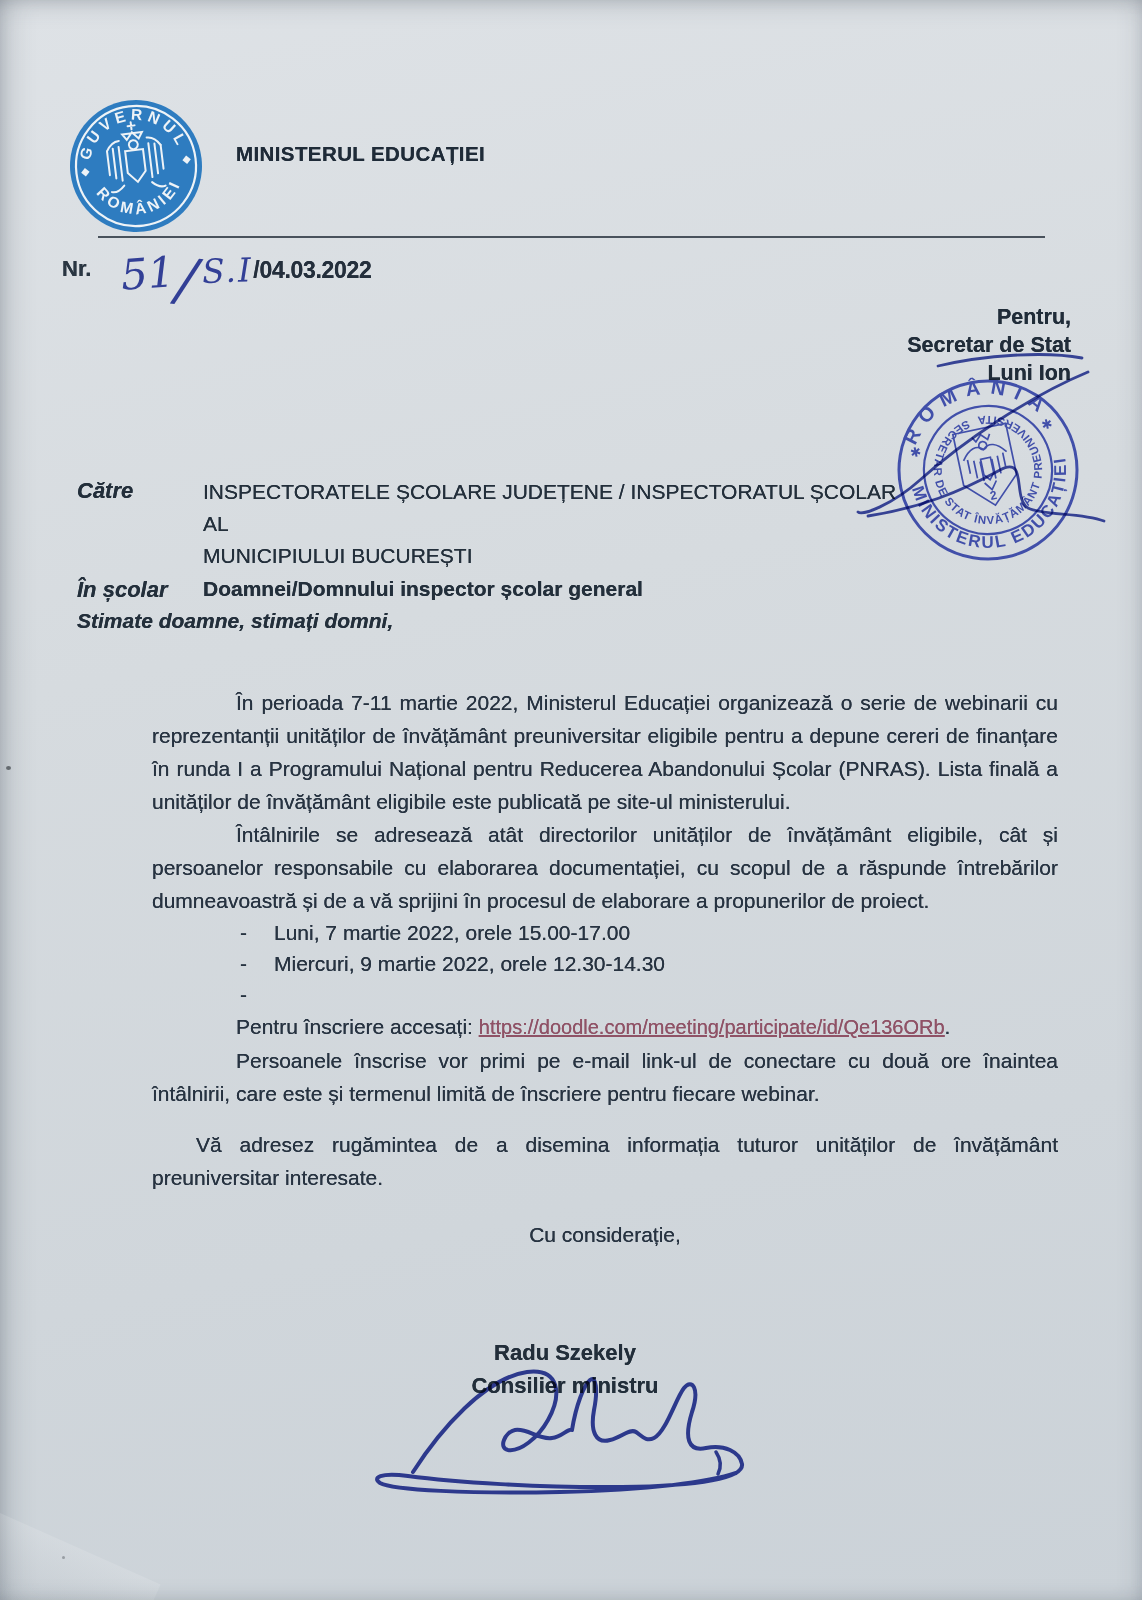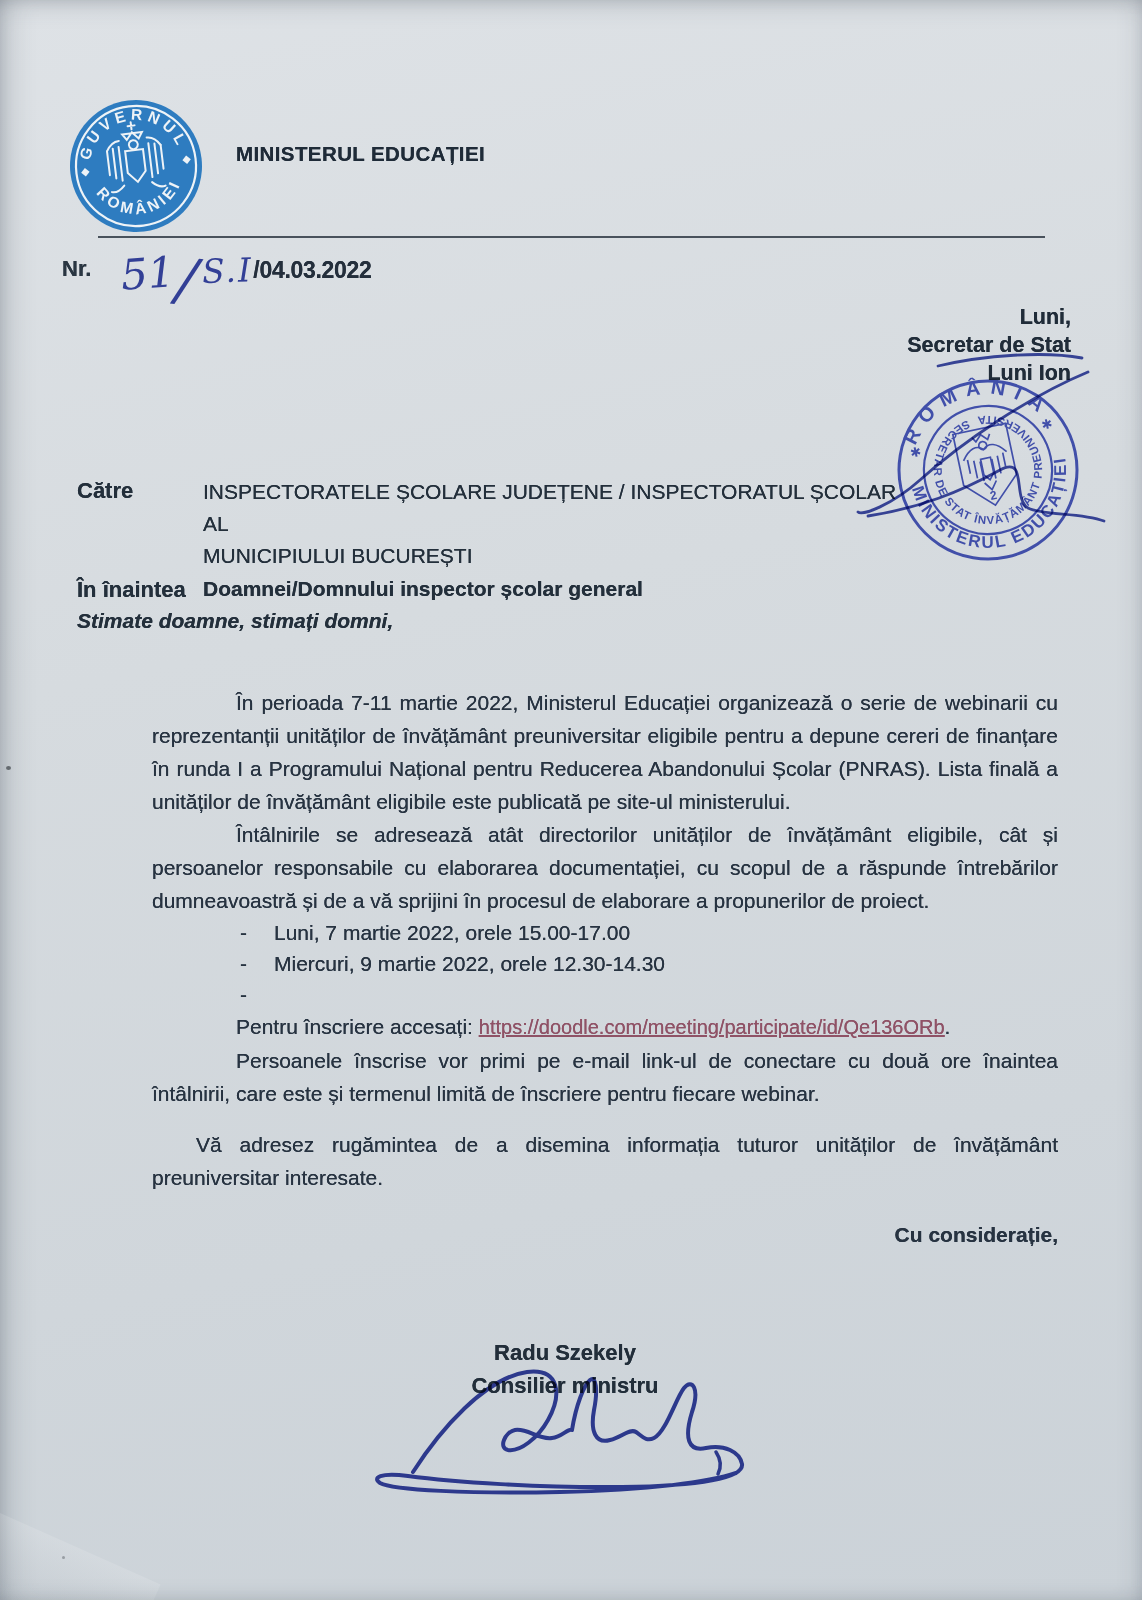--- a/index.html
+++ b/index.html
@@ -30,36 +30,36 @@
   .nr-date{font-size:23px;font-weight:bold;letter-spacing:-.3px;color:#242f3c;vertical-align:12px;}
 
   
   .approval{position:absolute;right:71px;top:303px;text-align:right;font-weight:bold;font-size:21.5px;line-height:28px;color:#202c39;}
 
   
   .stamp{position:absolute;left:894px;top:376px;width:188px;height:188px;transform:rotate(-12deg);mix-blend-mode:multiply;opacity:.93;}
   .stamp-sign{position:absolute;left:830px;top:330px;width:312px;height:260px;mix-blend-mode:multiply;}
 
   
-  .addr-label{position:absolute;left:77px;font-weight:bold;font-size:22px;color:#232f3b;}
+  .addr-label{position:absolute;left:77px;font-weight:bold;font-style:italic;font-size:22px;color:#232f3b;}
   .recipient-lines{position:absolute;left:203px;top:476px;width:720px;font-weight:normal;font-size:21px;line-height:32px;color:#232f3b;}
   .attention-value{position:absolute;left:203px;top:577px;font-weight:bold;font-size:21px;color:#232f3b;}
   .salutation{position:absolute;left:77px;top:609px;font-weight:bold;font-style:italic;font-size:21px;color:#232f3b;}
 
   
   .body{position:absolute;left:152px;top:686px;width:906px;font-size:21px;line-height:33px;text-align:justify;color:#273341;}
   .body p{margin:0;}
   .ind{text-indent:84px;}
   .cal-intro{margin-left:84px;}
   .sched{margin-left:88px;line-height:31px;display:flex;}
   .sched .dash{width:34px;flex:0 0 34px;}
   .reg-line{margin-left:84px;white-space:nowrap;}
   .reg-line a{color:#8f5266;text-decoration:underline;font-size:20px;}
   .p-last{text-indent:44px;margin-top:18px !important;}
-  .valediction{margin-left:44px;margin-top:24px !important;text-align:right;font-weight:bold;}
+  .valediction{margin-left:44px;margin-top:24px !important;text-align:center;}
 
   
   .signer{position:absolute;left:415px;top:1336px;width:300px;text-align:center;font-weight:bold;font-size:22px;line-height:33px;color:#222e3a;}
   .signature{position:absolute;left:360px;top:1350px;width:400px;height:160px;mix-blend-mode:multiply;}
 
   
   .speck{position:absolute;border-radius:50%;background:#4c5258;}
   .speck1{left:6px;top:766px;width:5px;height:4px;opacity:.8;}
   .speck2{left:62px;top:1556px;width:3px;height:3px;opacity:.5;}
   .fold{position:absolute;left:-30px;bottom:-34px;width:180px;height:90px;transform:rotate(24deg);
@@ -99,32 +99,32 @@
   </svg>
 
   <div class="ministry txt">MINISTERUL EDUCAȚIEI</div>
   <div class="rule"></div>
 
   <div class="nr-row">
     <span class="nr-label txt">Nr.</span><span class="hw hw-num">51</span><span class="hw hw-slash">/</span><span class="hw hw-code">S.I</span><span class="nr-date txt">/04.03.2022</span>
   </div>
 
   <div class="approval txt">
-    <div>Luni,</div>
+    <div>Pentru,</div>
     <div>Secretar de Stat</div>
     <div>Luni Ion</div>
   </div>
 
   <div class="addr-label txt" style="top:478px;">Către</div>
   <div class="recipient-lines txt">
     <div>INSPECTORATELE ȘCOLARE JUDEȚENE / INSPECTORATUL ȘCOLAR AL</div>
     <div>MUNICIPIULUI BUCUREȘTI</div>
   </div>
 
-  <div class="addr-label txt" style="top:577px;">În înaintea</div>
+  <div class="addr-label txt" style="top:577px;">În școlar</div>
   <div class="attention-value txt">Doamnei/Domnului inspector școlar general</div>
   <div class="salutation txt">Stimate doamne, stimați domni,</div>
 
   <svg class="stamp" viewBox="-94 -94 188 188">
     <circle cx="0" cy="0" r="89" fill="none" stroke="#3f4fbe" stroke-width="3"></circle>
     <circle cx="0" cy="0" r="64" fill="none" stroke="#3f4fbe" stroke-width="2.2"></circle>
     <defs>
       <path id="stTop" d="M -76,0 A 76,76 0 0 1 76,0"></path>
       <path id="stBottom" d="M -78,0 A 78,78 0 0 0 78,0"></path>
       <path id="stInner" d="M 0,-54 A 54,54 0 0 0 -54,0 A 54,54 0 0 0 0,54 A 54,54 0 0 0 54,0 A 54,54 0 0 0 0,-54"></path>

